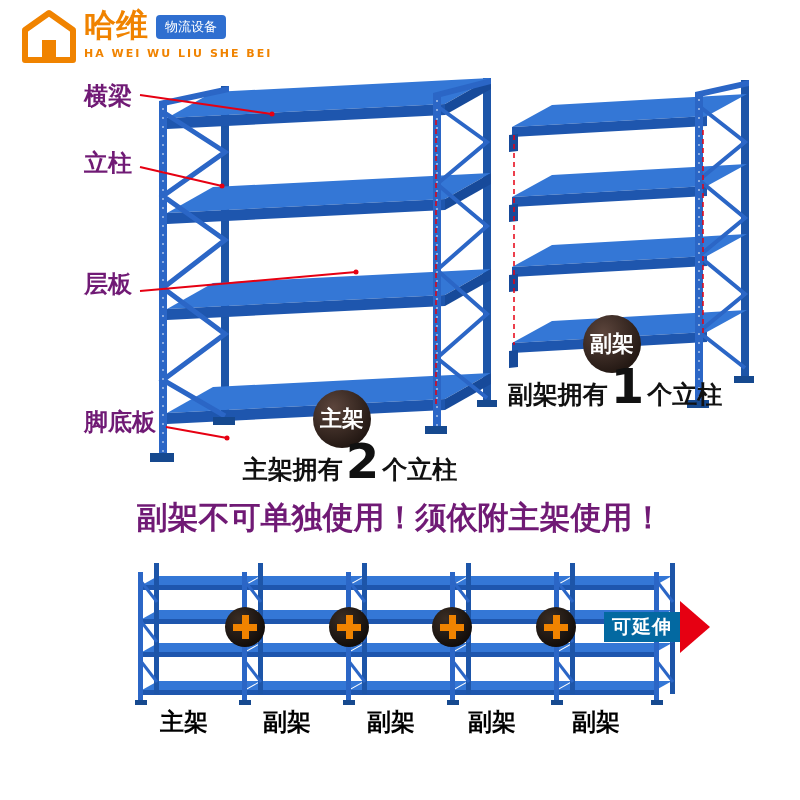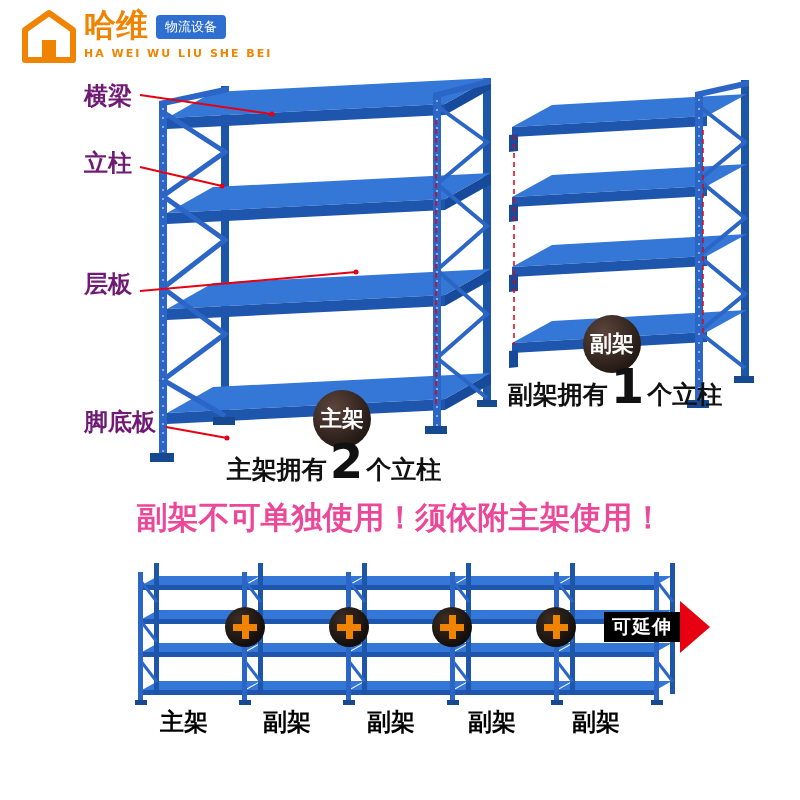--- a/index.html
+++ b/index.html
@@ -28,31 +28,31 @@
     color:#fff; display:flex; align-items:center; justify-content:center;
     font-size:22px; font-weight:bold; }
 
   
   .caption { position:absolute; display:flex; align-items:baseline; justify-content:center;
     color:#111; font-weight:bold; white-space:nowrap; }
   .caption .small { font-size:25px; }
   .caption .big { font-size:48px; line-height:1; margin:0 3px; }
 
   .headline { position:absolute; top:497px; left:0; width:800px; text-align:center;
-    font-size:31px; font-weight:bold; color:#ec4899; }
+    font-size:31px; font-weight:bold; color:#701a75; }
 
   
   .plus-badge { position:absolute; width:40px; height:40px; border-radius:50%;
     background:radial-gradient(circle at 35% 30%, #3a2d24, #120d0a 75%); }
   .plus-badge .bar-h { position:absolute; left:8px; top:16.5px; width:24px; height:7px; background:#f08300; }
   .plus-badge .bar-v { position:absolute; left:16.5px; top:8px; width:7px; height:24px; background:#f08300; }
 
   
   .arrow { position:absolute; left:604px; top:601px; width:108px; height:52px; }
-  .arrow .body { position:absolute; left:0; top:11px; width:76px; height:30px; background:#000000;
+  .arrow .body { position:absolute; left:0; top:11px; width:76px; height:30px; background:#0369a1;
     color:#fff; font-size:19px; font-weight:bold; display:flex; align-items:center; justify-content:center; letter-spacing:1px; }
   .arrow .head { position:absolute; left:76px; top:0; width:0; height:0;
     border-top:26px solid transparent; border-bottom:26px solid transparent; border-left:30px solid #e60012; }
 
   .bottom-label { position:absolute; top:706px; width:96px; text-align:center;
     font-size:24px; font-weight:bold; color:#000; }
 </style>
 </head>
 <body>
 
@@ -158,21 +158,21 @@
       <line x1="140" y1="291" x2="356" y2="272"></line>
         <circle cx="356" cy="272" r="2.5" fill="#e60012" stroke="none"></circle>
       <line x1="166" y1="427" x2="227" y2="438"></line>
         <circle cx="227" cy="438" r="2.5" fill="#e60012" stroke="none"></circle>
     </g>
   </svg>
 
   <div class="badge" style="left:313px; top:390px">主架</div>
   <div class="badge" style="left:583px; top:315px">副架</div>
 
-  <div class="caption" style="left:220px; top:437px; width:228px">
+  <div class="caption" style="left:236px; top:437px; width:228px">
     <span class="small">主架拥有</span>
     <span class="big">2</span>
     <span class="small">个立柱</span>
   </div>
   <div class="caption" style="left:503px; top:362px; width:224px">
     <span class="small">副架拥有</span>
     <span class="big">1</span>
     <span class="small">个立柱</span>
   </div>
 

